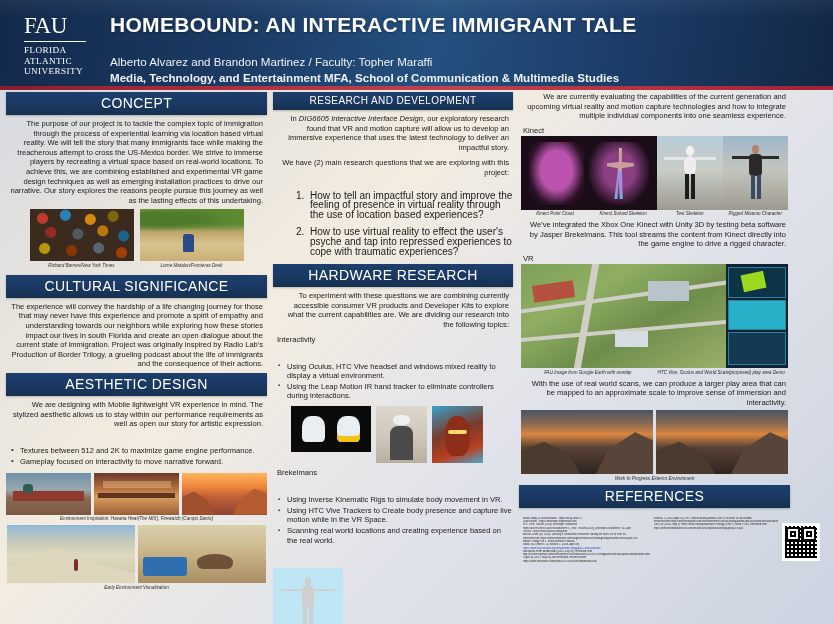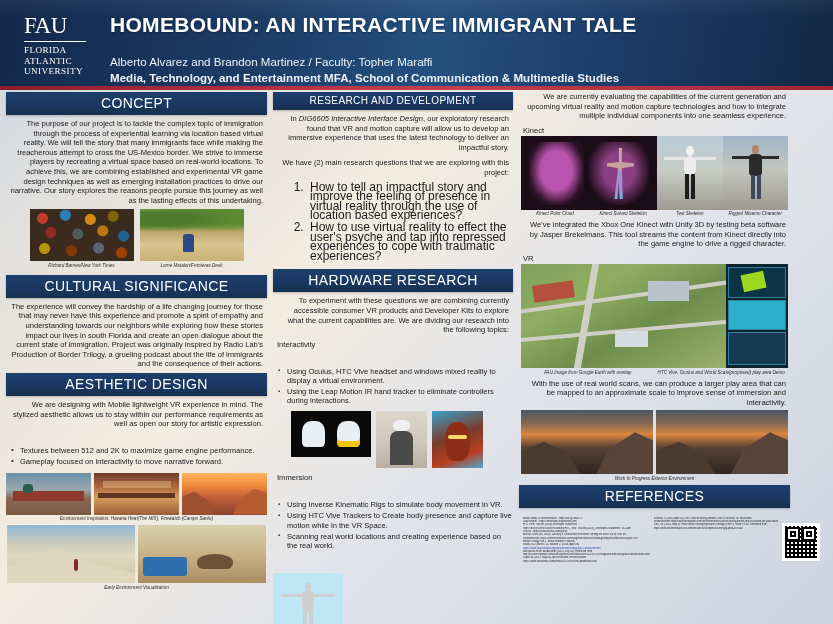--- a/index.html
+++ b/index.html
@@ -85,22 +85,22 @@
     position: relative; padding-left: 10px; margin-bottom: 1.5px;
     font-size: 7.55px; line-height: 9.4px; color: #1a1a1a;
   }
   ul.bul li::before {
     content: "\25AA"; position: absolute; left: 1px; top: -0.5px; font-size: 6px; color: #333;
   }
   ul.bul.dot li::before { content: "\2022"; font-size: 8px; top: -1px; }
 
   ol.numlist { margin: 5px 0 0 34px; padding: 0; }
   ol.numlist li {
-    font-size: 12px; line-height: 9.6px; color: #1a1a1a;
-    margin-bottom: 2px; padding-left: 3px;
+    font-size: 10px; line-height: 9.6px; color: #1a1a1a;
+    margin-bottom: 2px; padding-left: 3px; margin-top: 8px;
   }
 
   .sub-label { font-size: 7.6px; color: #1a1a1a; margin: 5px 0 1px 4px; }
 
   .caption {
     font-size: 4.6px; font-style: italic; color: #2b2b2b;
     text-align: center; margin-top: 1.5px; line-height: 6px;
   }
 
   .imgrow { display: flex; gap: 6px; justify-content: center; align-items: flex-start; }
@@ -377,21 +377,21 @@
         <span class="pic pic-gloves"></span>
       </div>
       <div class="thumb" style="width:51px;height:57px;">
         <span class="pic pic-vrman"></span>
       </div>
       <div class="thumb" style="width:51px;height:57px;">
         <span class="pic pic-thermal"></span>
       </div>
     </div>
 
-    <div class="sub-label">Immersion</div>
+    <div class="sub-label">Brekelmans</div>
     <div style="display:flex;gap:21px;align-items:flex-start;flex-direction:column;">
       <ul class="bul" style="flex:1;">
         <li>Using Inverse Kinematic Rigs to simulate body movement in VR.</li>
         <li>Using HTC Vive Trackers to Create body presence and capture live motion while in the VR Space.</li>
         <li>Scanning real world locations and creating experience based on the real world.</li>
       </ul>
       <div class="thumb" style="width:70px;height:70px;flex:0 0 70px;">
         <span class="pic pic-ikrig">
           <span class="body"></span>
           <span class="torso"></span>

